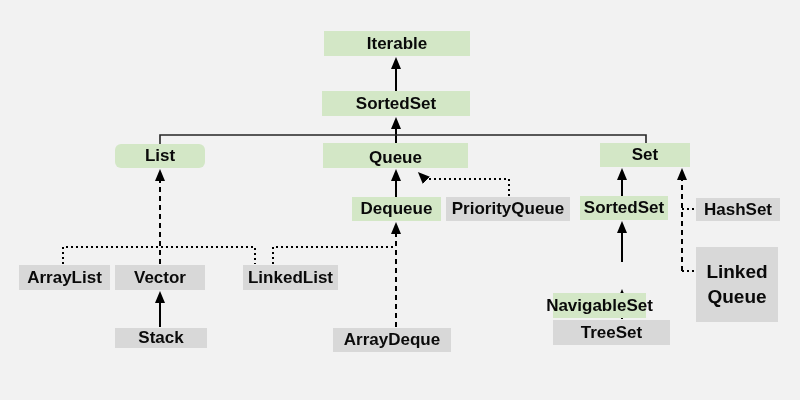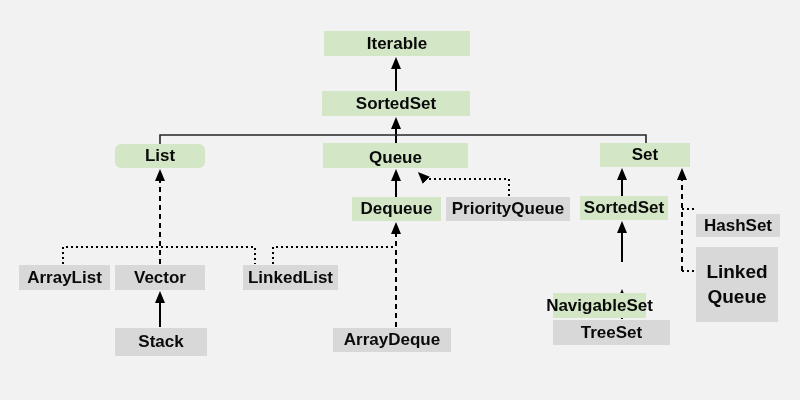--- a/index.html
+++ b/index.html
@@ -102,21 +102,21 @@
   </div>
 
   <div class="node class" style="left:446px; top:197px; width:124px; height:24px;">
     <span>PriorityQueue</span>
   </div>
 
   <div class="node interface" style="left:580px; top:196px; width:88px; height:24px;">
     <span>SortedSet</span>
   </div>
 
-  <div class="node class" style="left:696px; top:198px; width:84px; height:23px;margin-top:16px;">
+  <div class="node class" style="left:696px; top:198px; width:84px; height:23px;">
     <span>HashSet</span>
   </div>
 
   <div class="node class" style="left:19px; top:265px; width:91px; height:25px;">
     <span>ArrayList</span>
   </div>
 
   <div class="node class" style="left:115px; top:265px; width:90px; height:25px;">
     <span>Vector</span>
   </div>
@@ -127,21 +127,21 @@
 
   <div class="node interface" style="left:553px; top:263px; width:93px; height:25px;margin-top:30px;">
     <span>NavigableSet</span>
   </div>
 
   <div class="node class multiline" style="left:696px; top:247px; width:82px; height:75px;">
     <span>Linked</span>
     <span>Queue</span>
   </div>
 
-  <div class="node class" style="left:115px; top:328px; width:92px; height:28px;">
+  <div class="node class" style="left:115px; top:328px; width:92px; height:20px;">
     <span>Stack</span>
   </div>
 
   <div class="node class" style="left:333px; top:328px; width:118px; height:24px;">
     <span>ArrayDeque</span>
   </div>
 
   <div class="node class" style="left:553px; top:320px; width:117px; height:25px;text-align:center;">
     <span>TreeSet</span>
   </div>

